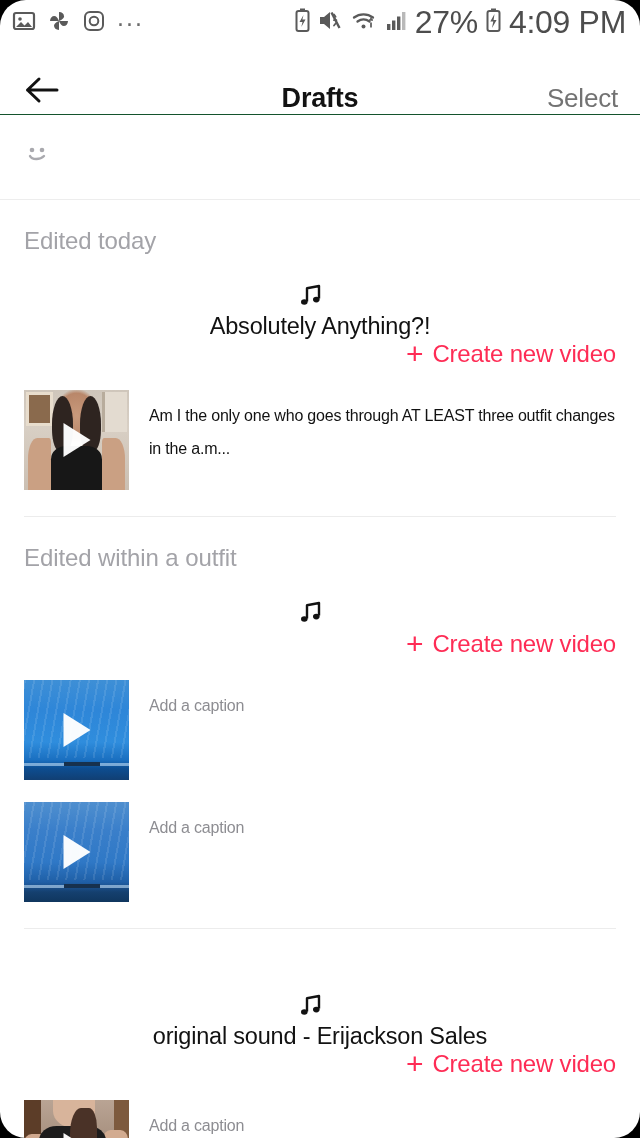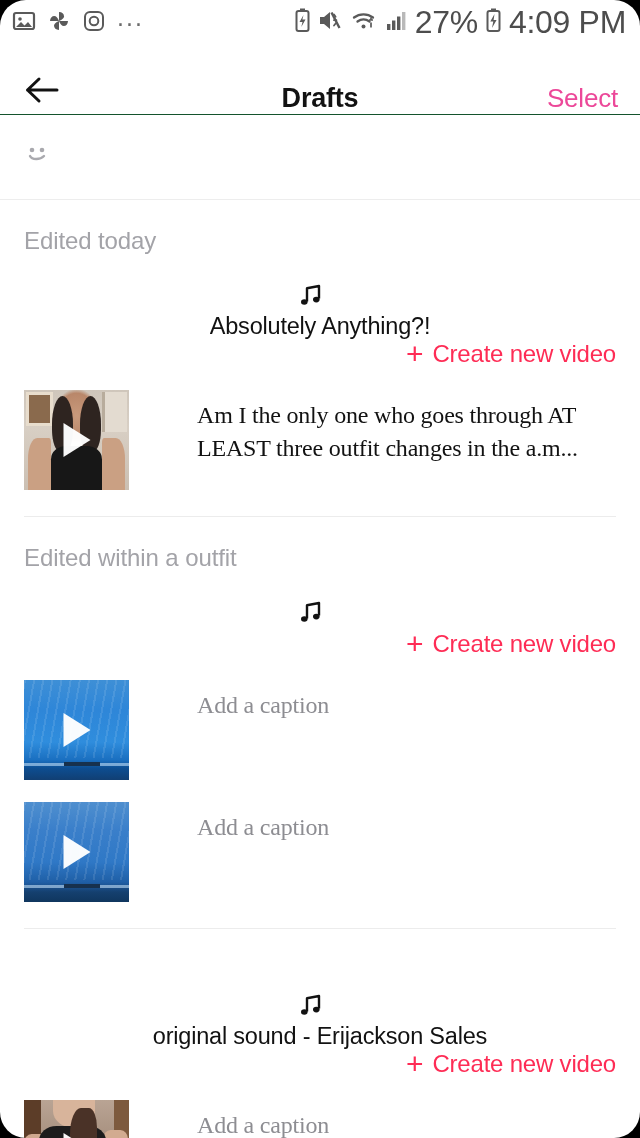--- a/index.html
+++ b/index.html
@@ -44,21 +44,21 @@
     position: relative;
     border-bottom: 1px solid #14532d;
   }
   .back-btn { width: 44px; height: 44px; display: flex; align-items: center; }
   .header-title {
     position: absolute; left: 0; right: 0; text-align: center;
     font-size: 27px; font-weight: bold; color: #121212;
     letter-spacing: -0.2px; pointer-events: none;
   }
   .select-btn {
-    margin-left: auto; font-size: 26px; color: #ec4899;
+    margin-left: auto; font-size: 26px; color: #737373;
     letter-spacing: -0.2px;
   }
 
   
   .notice {
     display: flex; align-items: flex-start; gap: 13px;
     padding: 24px 30px 26px 24px;
     border-bottom: 1px solid #ededed;
   }
   .notice-text {
@@ -102,23 +102,23 @@
   .thumb .img { position: absolute; inset: 0; }
   .play {
     position: absolute; left: 50%; top: 50%;
     transform: translate(-50%, -50%);
     width: 0; height: 0;
     border-left: 27px solid rgba(255,255,255,0.97);
     border-top: 17px solid transparent;
     border-bottom: 17px solid transparent;
   }
   .caption {
-    padding-left: 68px; padding-top: 9px;
-    font-size: 24px; line-height: 33px;
-    color: #121212; letter-spacing: -0.2px; font-family: Liberation Serif, serif;
+    padding-left: 20px; padding-top: 9px;
+    font-size: 16px; line-height: 33px;
+    color: #121212; letter-spacing: -0.2px;
   }
   .caption.placeholder { color: #8d8d92; }
 
   .divider {
     height: 1px; background: #ececec;
     margin: 26px 24px 0 24px;
   }
   .tall-gap { height: 36px; }
 
   

